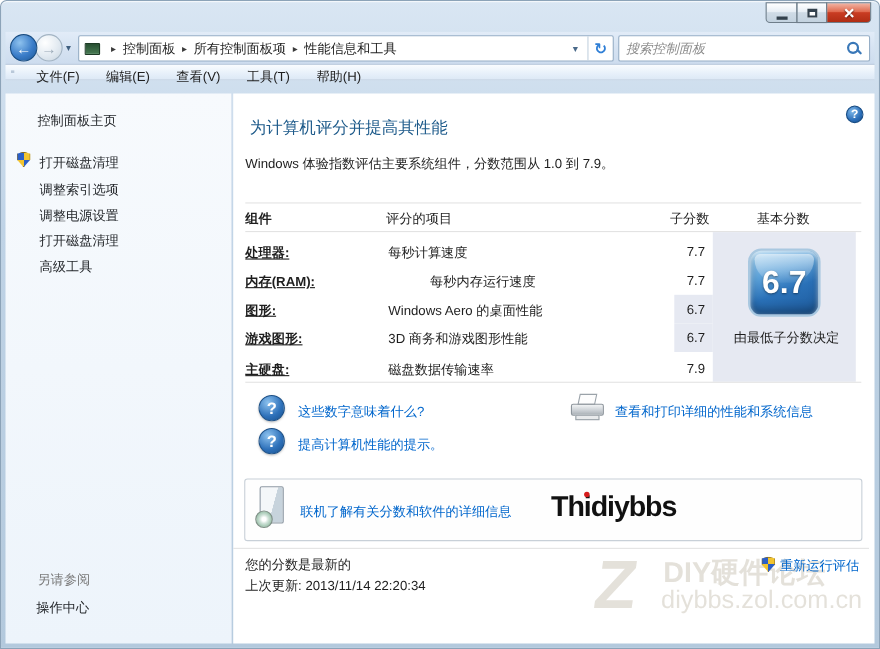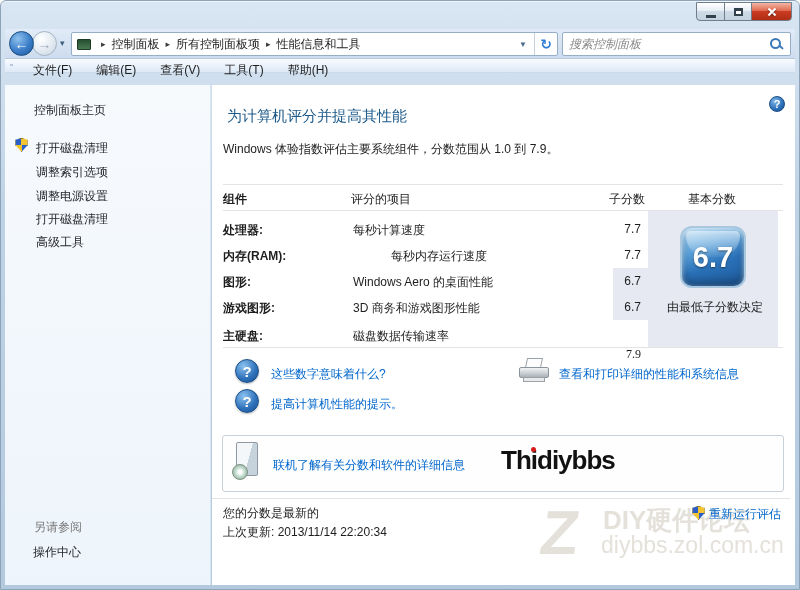--- a/index.html
+++ b/index.html
@@ -72,21 +72,21 @@
   .page-desc  { position:absolute; left:222px; top:140px; color:#1e1e1e; }
   .help-circle { position:absolute; left:768px; top:95px; width:16px; height:16px; border-radius:50%;
     background:radial-gradient(circle at 35% 30%,#7fb9ea,#2a6db8 60%,#174f8c); border:1px solid #1b4f86;
     color:#fff; font-weight:bold; font-size:11px; display:flex; align-items:center; justify-content:center; }
 
   
   .hline { position:absolute; height:1px; background:#e3e3e3; }
   .band  { position:absolute; left:647px; top:210px; width:130px; height:136px; background:#e6e9f2; }
   .subhl { position:absolute; left:612px; width:35px; height:26px; background:#e6e9f2; }
   .th { position:absolute; top:190px; color:#1e1e1e; }
-  .t-comp { position:absolute; left:222px; font-weight:bold; white-space:nowrap; }
+  .t-comp { position:absolute; left:222px; font-weight:bold; white-space:nowrap;text-decoration:underline; }
   .t-item { position:absolute; left:352px; white-space:nowrap; }
   .t-score{ position:absolute; left:596px; width:44px; text-align:right; }
   .score-badge { position:absolute; left:679px; top:225px; width:66px; height:62px; border-radius:12px;
     background:linear-gradient(160deg,#a6d4f2 0%,#5aa0d8 35%,#2a71b8 60%,#1d599a 100%);
     border:2px solid #a9c8e0; box-shadow:inset 0 2px 5px rgba(255,255,255,.65), inset 0 -5px 9px rgba(0,0,0,.28);
     display:flex; align-items:center; justify-content:center; }
   .score-badge::before { content:""; position:absolute; left:4px; right:4px; top:3px; height:45%;
     border-radius:9px 9px 40px 40px; background:linear-gradient(rgba(255,255,255,.55),rgba(255,255,255,.05)); }
   .score-num { font-size:29px; font-weight:bold; color:#fff; text-shadow:0 1px 2px rgba(0,0,0,.45); position:relative; }
   .score-note { position:absolute; left:662px; top:298px; width:100px; text-align:right; line-height:17px; color:#1e1e1e; }
@@ -213,21 +213,21 @@
     <span class="t-score" style="top:273px;">6.7</span>
   </div>
   <div>
     <span class="t-comp" style="top:299px;">游戏图形:</span>
     <span class="t-item" style="top:299px;">3D 商务和游戏图形性能</span>
     <span class="t-score" style="top:299px;">6.7</span>
   </div>
   <div>
     <span class="t-comp" style="top:327px;">主硬盘:</span>
     <span class="t-item" style="top:327px;">磁盘数据传输速率</span>
-    <span class="t-score" style="top:346px;font-family:Liberation Serif, serif;">7.9</span>
+    <span class="t-score" style="top:327px;">7.9</span>
   </div>
 
   <div class="score-badge">
     <span class="score-num">6.7</span>
   </div>
   <div class="score-note">由最低子分数决定</div>
   <div class="hline" style="left:222px; top:346px; width:560px;"></div>
 
   <div class="q-circle" style="left:234px; top:358px;">?</div>
   <span class="blue-link" style="left:270px; top:365px;">这些数字意味着什么?</span>

